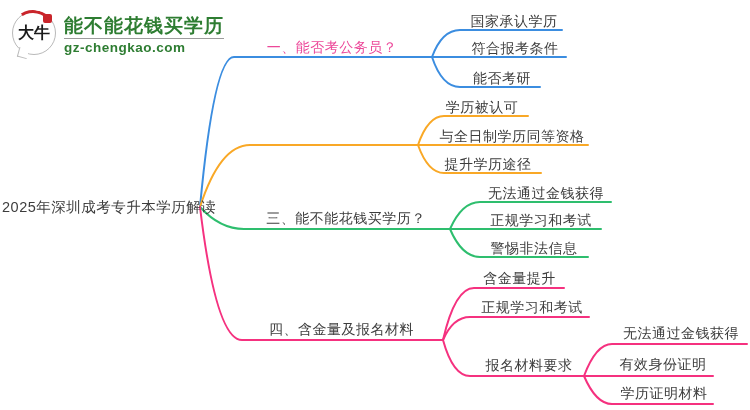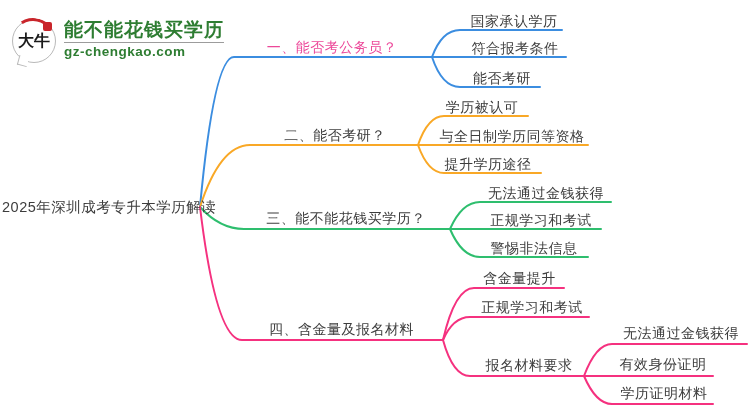--- a/index.html
+++ b/index.html
@@ -8,21 +8,21 @@
     overflow:hidden; font-family:"Liberation Sans","DejaVu Sans",sans-serif;
   }
   svg.links { position:absolute; left:0; top:0; }
   svg.links path { fill:none; stroke-width:2; stroke-linecap:round; }
   .node-label {
     position:absolute; font-size:14px; line-height:16px; text-align:center;
     white-space:nowrap; letter-spacing:0.5px;
   }
   .root-label { font-size:14.5px; }
   
-  .logo { position:absolute; left:12px; top:19px; display:flex; align-items:flex-start; }
+  .logo { position:absolute; left:12px; top:11px; display:flex; align-items:flex-end; }
   .logo-icon {
     position:relative; width:44px; height:44px; border-radius:50%;
     background:#ffffff; border:1.5px solid #b9b9b9; box-sizing:border-box;
     display:flex; align-items:center; justify-content:center;
   }
   .logo-arc {
     position:absolute; left:-2px; top:-2px; width:38px; height:38px;
     border-radius:50%; border:3px solid transparent;
     transform:rotate(12deg); pointer-events:none;
   }
@@ -85,21 +85,20 @@
     </div>
   </div>
 
   <div class="node-label root-label" style="left: 2px; top: 199px; width: 196px; color: rgb(61, 61, 61);">2025年深圳成考专升本学历解读</div>
 
   <div class="node-label" style="left: 232px; top: 39px; width: 200px; color: #ec4899;">一、能否考公务员？</div>
   <div class="node-label" style="left: 462px; top: 13px; width: 104px; color: rgb(61, 61, 61);">国家承认学历</div>
   <div class="node-label" style="left: 462px; top: 40px; width: 106px; color: rgb(61, 61, 61);">符合报考条件</div>
   <div class="node-label" style="left: 462px; top: 70px; width: 80px; color: rgb(61, 61, 61);">能否考研</div>
 
-  <div class="node-label" style="left: 252px; top: 127px; width: 166px; color: rgb(61, 61, 61);">二、能否考研？</div>
   <div class="node-label" style="left: 432px; top: 99px; width: 100px; color: rgb(61, 61, 61);">学历被认可</div>
   <div class="node-label" style="left: 432px; top: 128px; width: 160px; color: rgb(61, 61, 61);">与全日制学历同等资格</div>
   <div class="node-label" style="left: 432px; top: 156px; width: 112px; color: rgb(61, 61, 61);">提升学历途径</div>
 
   <div class="node-label" style="left: 242px; top: 210px; width: 208px; color: rgb(61, 61, 61);">三、能不能花钱买学历？</div>
   <div class="node-label" style="left: 478px; top: 185px; width: 136px; color: rgb(61, 61, 61);">无法通过金钱获得</div>
   <div class="node-label" style="left: 478px; top: 212px; width: 126px; color: rgb(61, 61, 61);">正规学习和考试</div>
   <div class="node-label" style="left: 478px; top: 240px; width: 112px; color: rgb(61, 61, 61);">警惕非法信息</div>
 
   <div class="node-label" style="left: 240px; top: 321px; width: 203px; color: rgb(61, 61, 61);">四、含金量及报名材料</div>

